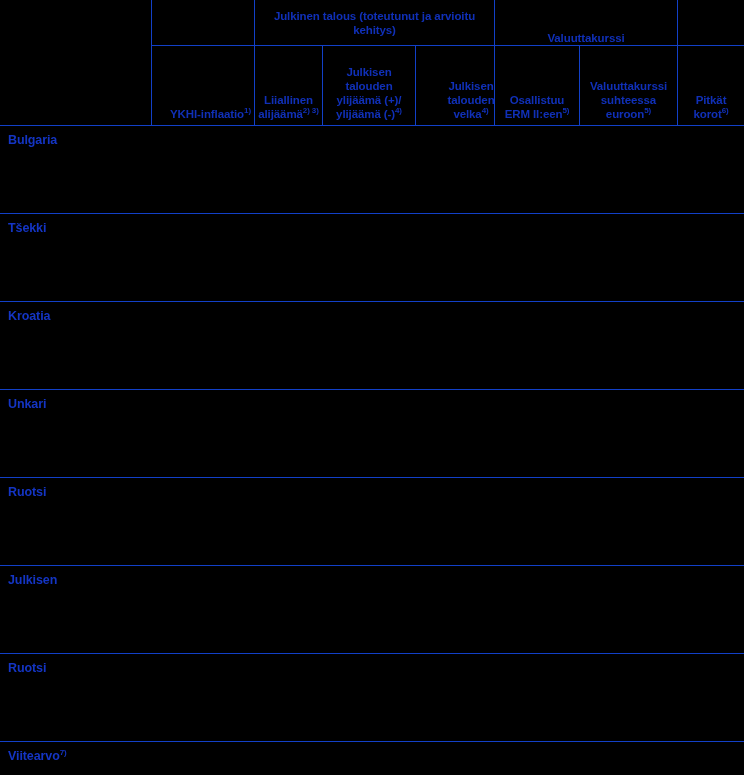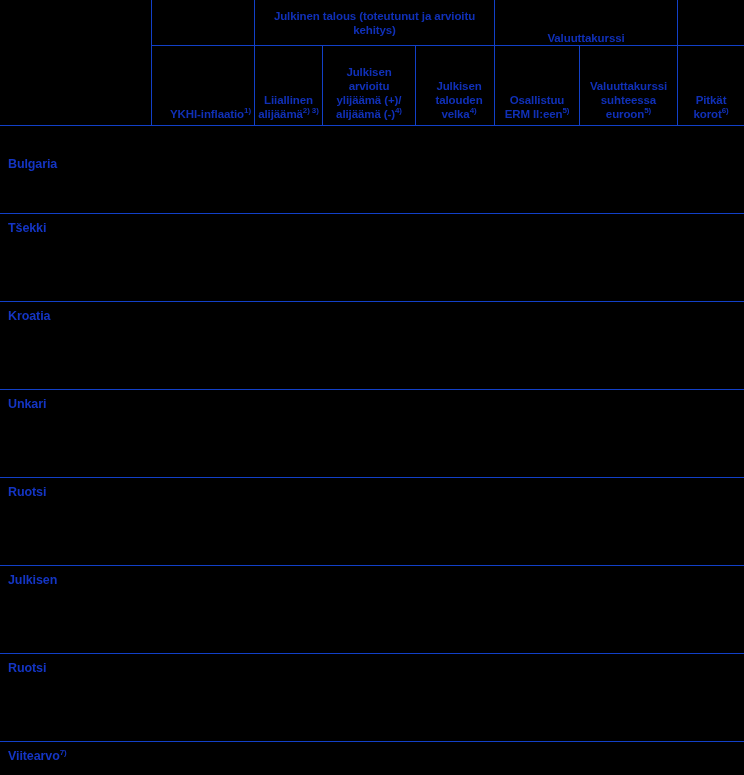--- a/index.html
+++ b/index.html
@@ -121,24 +121,24 @@
 
   <div class="hdr-sub" style="left:159px; top:46px; width:103px; height:79px;">
     <span><span>YKHI-inflaatio</span><sup>1)</sup></span>
   </div>
 
   <div class="hdr-sub" style="left:255px; top:46px; width:67px; height:79px;">
     <span><span>Liiallinen alijäämä</span><sup>2) 3)</sup></span>
   </div>
 
   <div class="hdr-sub" style="left:323px; top:46px; width:92px; height:79px;">
-    <span><span>Julkisen arvioitu ylijäämä (+)/ alijäämä (-)</span><sup>4)</sup></span>
-  </div>
-
-  <div class="hdr-sub" style="left:420px; top:46px; width:78px; height:79px;justify-content:center;">
+    <span><span>Julkisen talouden ylijäämä (+)/ ylijäämä (-)</span><sup>4)</sup></span>
+  </div>
+
+  <div class="hdr-sub" style="left:432px; top:46px; width:78px; height:79px;justify-content:center;">
     <span><span>Julkisen talouden velka</span><sup>4)</sup></span>
   </div>
 
   <div class="hdr-sub" style="left:495px; top:46px; width:84px; height:79px;">
     <span><span>Osallistuu ERM II:een</span><sup>5)</sup></span>
   </div>
 
   <div class="hdr-sub" style="left:580px; top:46px; width:97px; height:79px;">
     <span><span>Valuuttakurssi suhteessa euroon</span><sup>5)</sup></span>
   </div>
@@ -148,21 +148,21 @@
   </div>
 
   <div class="hrule" style="top:213px;"></div>
   <div class="hrule" style="top:301px;"></div>
   <div class="hrule" style="top:389px;"></div>
   <div class="hrule" style="top:477px;"></div>
   <div class="hrule" style="top:565px;"></div>
   <div class="hrule" style="top:653px;"></div>
   <div class="hrule" style="top:741px;"></div>
 
-  <div class="row-label" style="top:133px;margin-top:24px;">
+  <div class="row-label" style="top:133px;">
     <span>Bulgaria</span><sup></sup>
   </div>
   <div class="cell" style="left:151px; top:126px; width:103px; height:87px;"></div>
   <div class="cell" style="left:255px; top:126px; width:67px;  height:87px;"></div>
   <div class="cell" style="left:323px; top:126px; width:92px;  height:87px;"></div>
   <div class="cell" style="left:416px; top:126px; width:78px;  height:87px;"></div>
   <div class="cell" style="left:495px; top:126px; width:84px;  height:87px;"></div>
   <div class="cell" style="left:580px; top:126px; width:97px;  height:87px;"></div>
   <div class="cell" style="left:678px; top:126px; width:66px;  height:87px;"></div>
 

